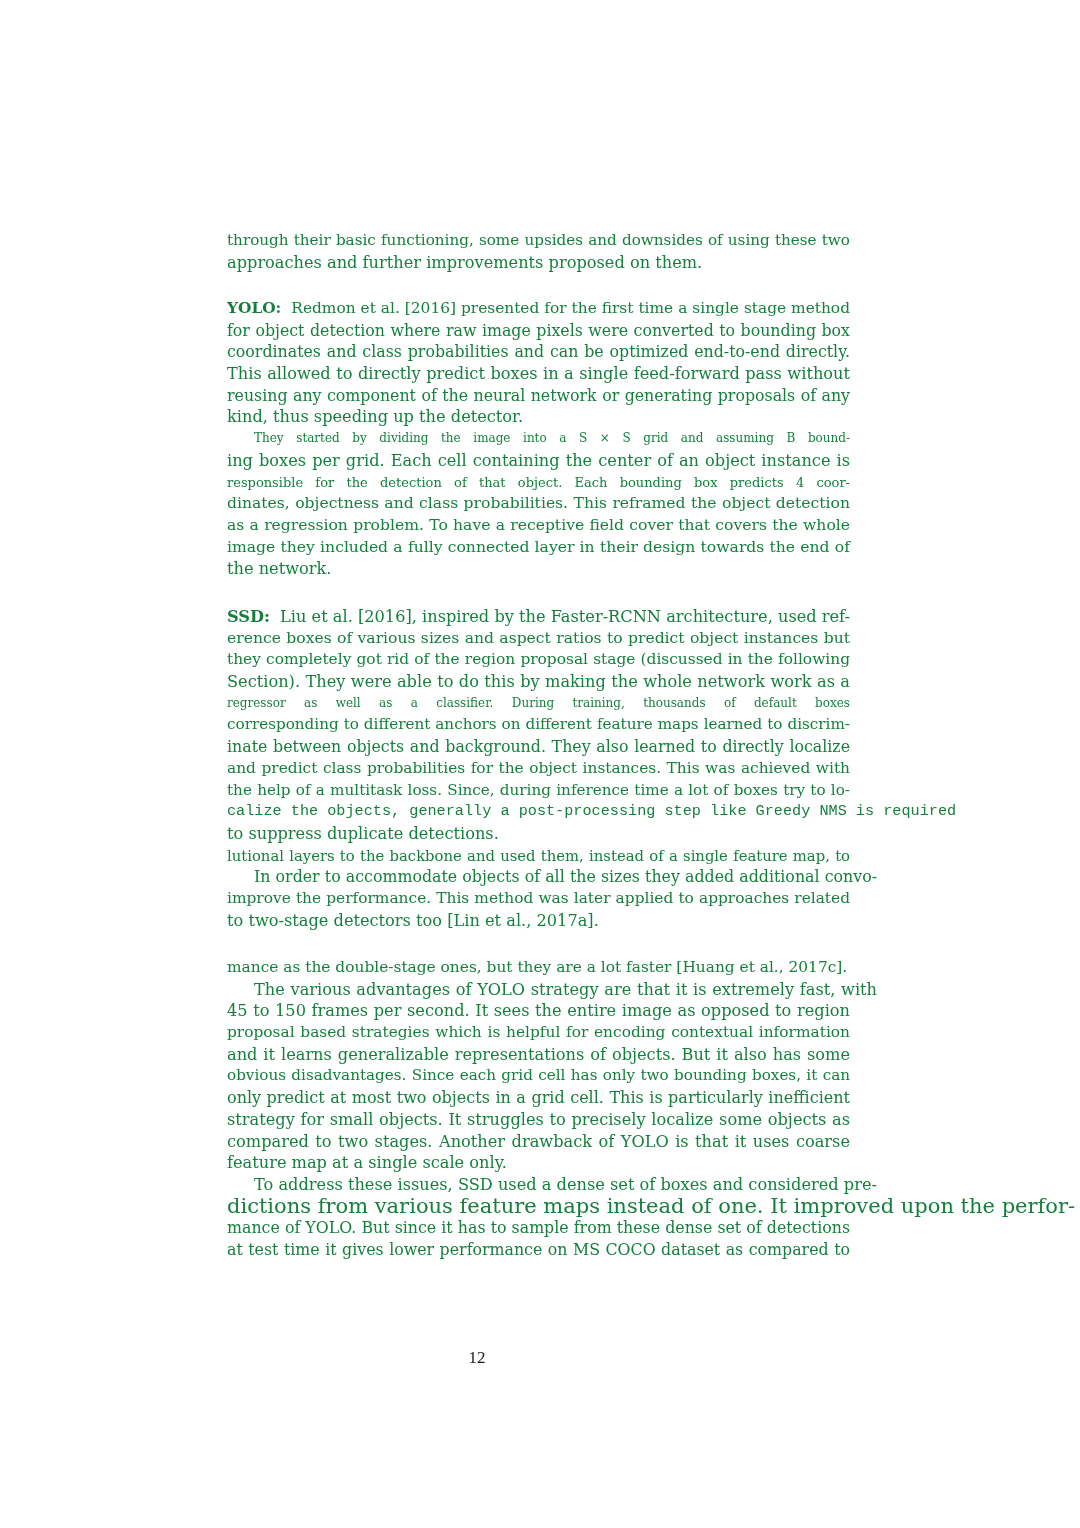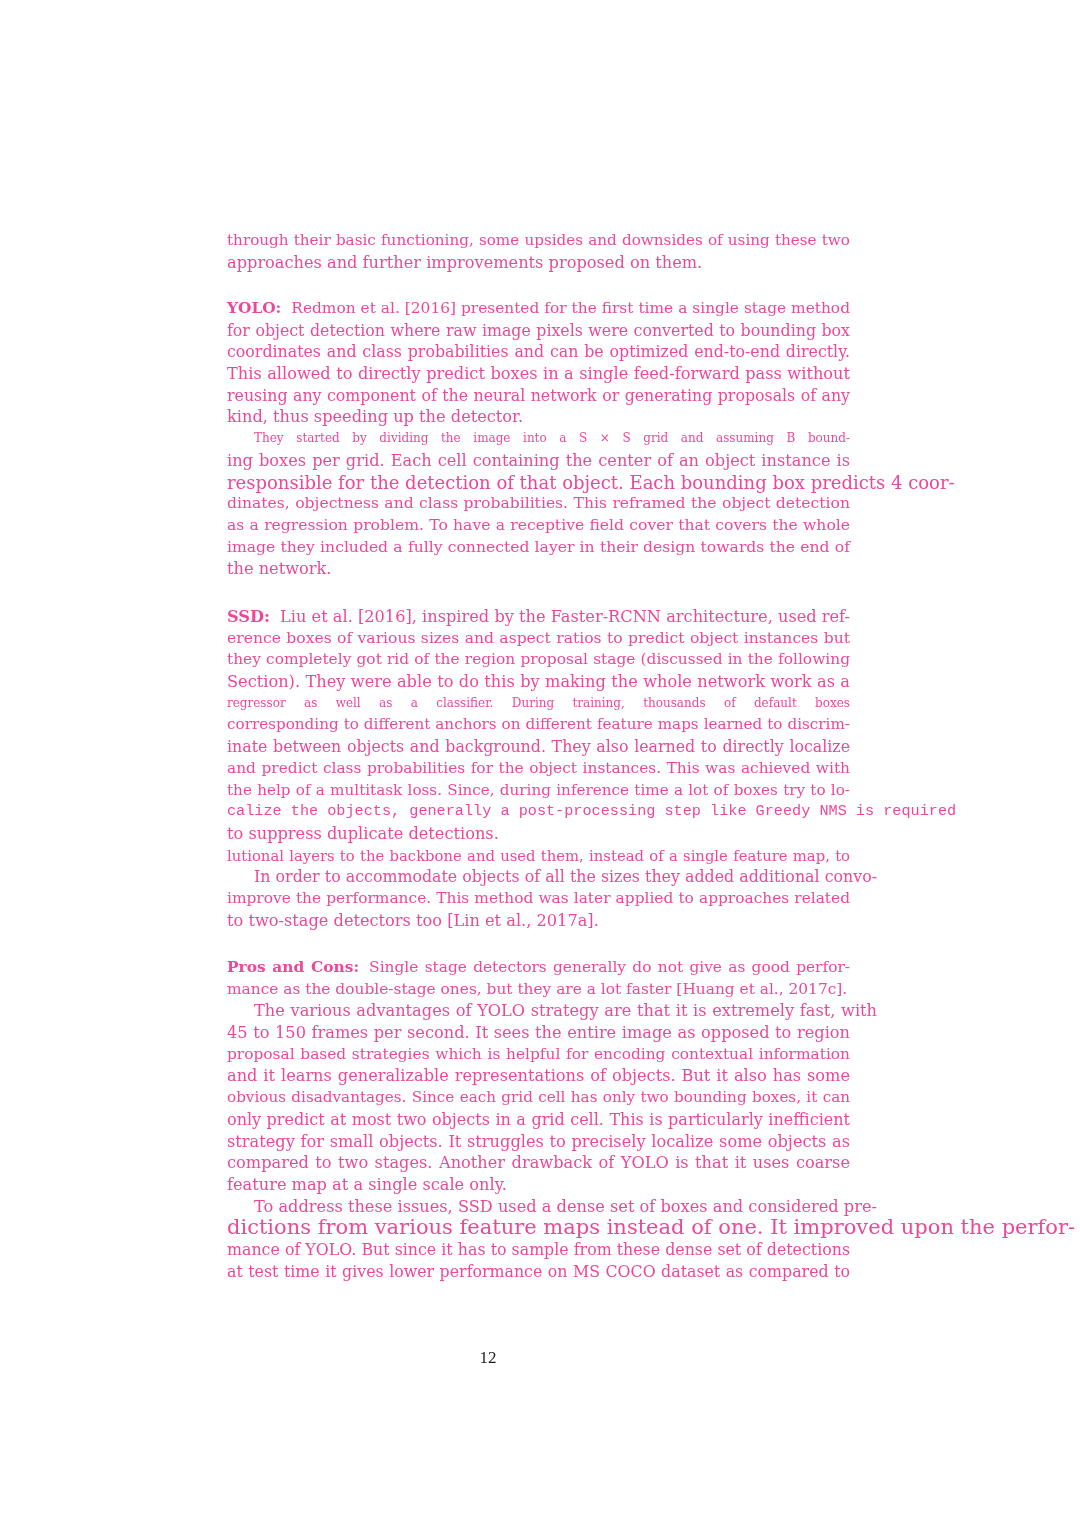--- a/index.html
+++ b/index.html
@@ -1,44 +1,44 @@
 <!DOCTYPE html>
 <html><head>
 <meta charset="utf-8">
 <style>
   html, body { margin: 0; padding: 0; background: #ffffff; }
   body { width: 1080px; height: 1528px; position: relative; overflow: hidden; }
   .page { position: absolute; left: 0; top: 0; width: 1080px; height: 1528px; background: #fff; }
-  .text-block { position: absolute; left: 227px; width: 623px; font-family: "DejaVu Serif", "Liberation Serif", serif; color: #ec4899; }
+  .text-block { position: absolute; left: 227px; width: 623px; font-family: "DejaVu Serif", "Liberation Serif", serif; color: #15803d; }
   .line { display: block; height: 21.7px; line-height: 21.7px; font-size: 16.2px; white-space: nowrap; text-align: justify; text-align-last: justify; }
   .line.last { text-align-last: left; }
   .line.indent { padding-left: 27px; }
   .run-head { font-weight: bold; margin-right: 10px; }
-  .page-number { position: absolute; top: 1348px; left: 12px; width: 952px; text-align: center; font-family: "Liberation Serif", "DejaVu Serif", serif; font-size: 17px; color: #1a1a1a; }
+  .page-number { position: absolute; top: 1348px; left: 1px; width: 952px; text-align: center; font-family: "Liberation Serif", "DejaVu Serif", serif; font-size: 17px; color: #1a1a1a; }
 </style>
 </head>
 <body>
 
 <div class="page">
 
   <div class="text-block" style="top:230px;">
     <span class="line" style="white-space: nowrap; text-align: left; font-size: 15.2px;">through their basic functioning, some upsides and downsides of using these two</span>
     <span class="line last">approaches and further improvements proposed on them.</span>
   </div>
 
   <div class="text-block" style="top:298px;">
     <span class="line" style="white-space: nowrap; text-align: left; font-size: 15.4px;"><span class="run-head">YOLO:</span><span>Redmon et al. [2016] presented for the first time a single stage method</span></span>
     <span class="line" style="white-space: nowrap; text-align: left; font-size: 15.8px;">for object detection where raw image pixels were converted to bounding box</span>
     <span class="line" style="white-space: nowrap; text-align: left; font-size: 15.8px;">coordinates and class probabilities and can be optimized end-to-end directly.</span>
     <span class="line" style="white-space: nowrap; text-align: left;">This allowed to directly predict boxes in a single feed-forward pass without</span>
     <span class="line" style="white-space: nowrap; text-align: left; font-size: 15.8px;">reusing any component of the neural network or generating proposals of any</span>
     <span class="line last">kind, thus speeding up the detector.</span>
     <span class="line indent" style="white-space: nowrap; text-align: left; font-size: 12px; word-spacing: 0.275px;">They started by dividing the image into a S × S grid and assuming B bound-</span>
     <span class="line" style="white-space: nowrap; text-align: left;">ing boxes per grid.  Each cell containing the center of an object instance is</span>
-    <span class="line" style="white-space: nowrap; text-align: left; font-size: 18px;">responsible for the detection of that object. Each bounding box predicts 4 coor-</span>
+    <span class="line" style="white-space: nowrap; text-align: left; font-size: 13px;">responsible for the detection of that object. Each bounding box predicts 4 coor-</span>
     <span class="line" style="white-space: nowrap; text-align: left; font-size: 15.6px;">dinates, objectness and class probabilities. This reframed the object detection</span>
     <span class="line" style="white-space: nowrap; text-align: left; font-size: 15.6px;">as a regression problem. To have a receptive field cover that covers the whole</span>
     <span class="line" style="white-space: nowrap; text-align: left; font-size: 15.6px;">image they included a fully connected layer in their design towards the end of</span>
     <span class="line last">the network.</span>
   </div>
 
   <div class="text-block" style="top:606px;">
     <span class="line" style="white-space: nowrap; text-align: left;"><span class="run-head">SSD:</span><span>Liu et al. [2016], inspired by the Faster-RCNN architecture, used ref-</span></span>
     <span class="line" style="white-space: nowrap; text-align: left; font-size: 15.6px;">erence boxes of various sizes and aspect ratios to predict object instances but</span>
     <span class="line" style="white-space: nowrap; text-align: left; font-size: 15.4px;">they completely got rid of the region proposal stage (discussed in the following</span>
@@ -50,21 +50,20 @@
     <span class="line" style="white-space: nowrap; text-align: left; font-size: 15.2px;">the help of a multitask loss. Since, during inference time a lot of boxes try to lo-</span>
     <span class="line" style="white-space: nowrap; text-align: left; font-size: 15.2px; font-family: Liberation Mono, monospace;">calize the objects, generally a post-processing step like Greedy NMS is required</span>
     <span class="line last">to suppress duplicate detections.</span>
     <span class="line" style="white-space: nowrap; text-align: left; font-size: 14.8px;">lutional layers to the backbone and used them, instead of a single feature map, to</span>
     <span class="line indent" style="white-space: nowrap; text-align: left; font-size: 15.8px; word-spacing: 0.147135px;">In order to accommodate objects of all the sizes they added additional convo-</span>
     <span class="line" style="white-space: nowrap; text-align: left; font-size: 15.4px;">improve the performance. This method was later applied to approaches related</span>
     <span class="line last">to two-stage detectors too [Lin et al., 2017a].</span>
   </div>
 
   <div class="text-block" style="top:957px;">
-    <span class="line" style="white-space: nowrap; text-align: left; font-size: 15.4px; word-spacing: 0.00142045px;"><span class="run-head">Pros and Cons:</span><span>Single stage detectors generally do not give as good perfor-</span></span>
     <span class="line last" style="font-size: 15.4px;">mance as the double-stage ones, but they are a lot faster [Huang et al., 2017c].</span>
     <span class="line indent" style="white-space: nowrap; text-align: left; word-spacing: 0.545573px;">The various advantages of YOLO strategy are that it is extremely fast, with</span>
     <span class="line" style="white-space: nowrap; text-align: left;">45 to 150 frames per second.  It sees the entire image as opposed to region</span>
     <span class="line" style="white-space: nowrap; text-align: left; font-size: 15.4px;">proposal based strategies which is helpful for encoding contextual information</span>
     <span class="line" style="white-space: nowrap; text-align: left;">and it learns generalizable representations of objects.  But it also has some</span>
     <span class="line" style="white-space: nowrap; text-align: left; font-size: 15.2px;">obvious disadvantages. Since each grid cell has only two bounding boxes, it can</span>
     <span class="line" style="white-space: nowrap; text-align: left; font-size: 16px;">only predict at most two objects in a grid cell.  This is particularly inefficient</span>
     <span class="line" style="white-space: nowrap; text-align: left;">strategy for small objects.  It struggles to precisely localize some objects as</span>
     <span class="line" style="white-space: nowrap; text-align: left;">compared to two stages.  Another drawback of YOLO is that it uses coarse</span>
     <span class="line last">feature map at a single scale only.</span>

